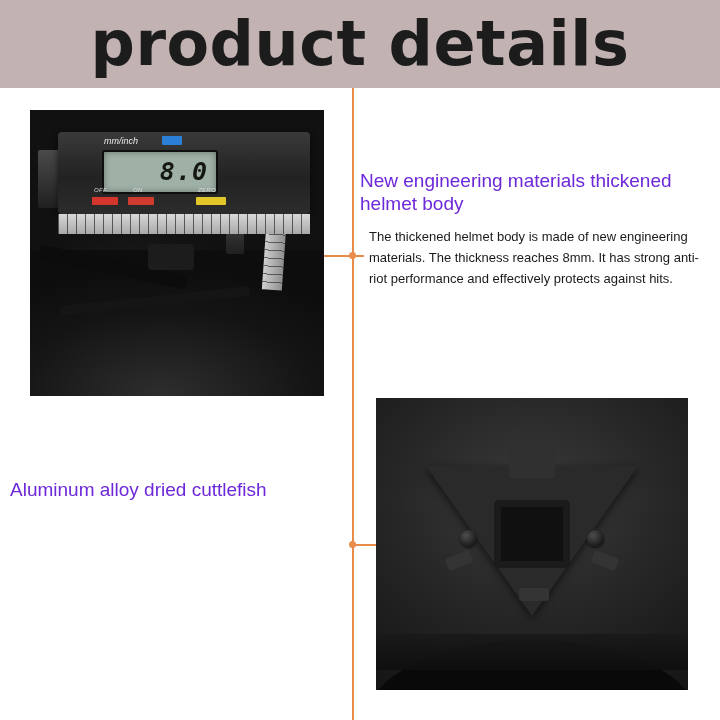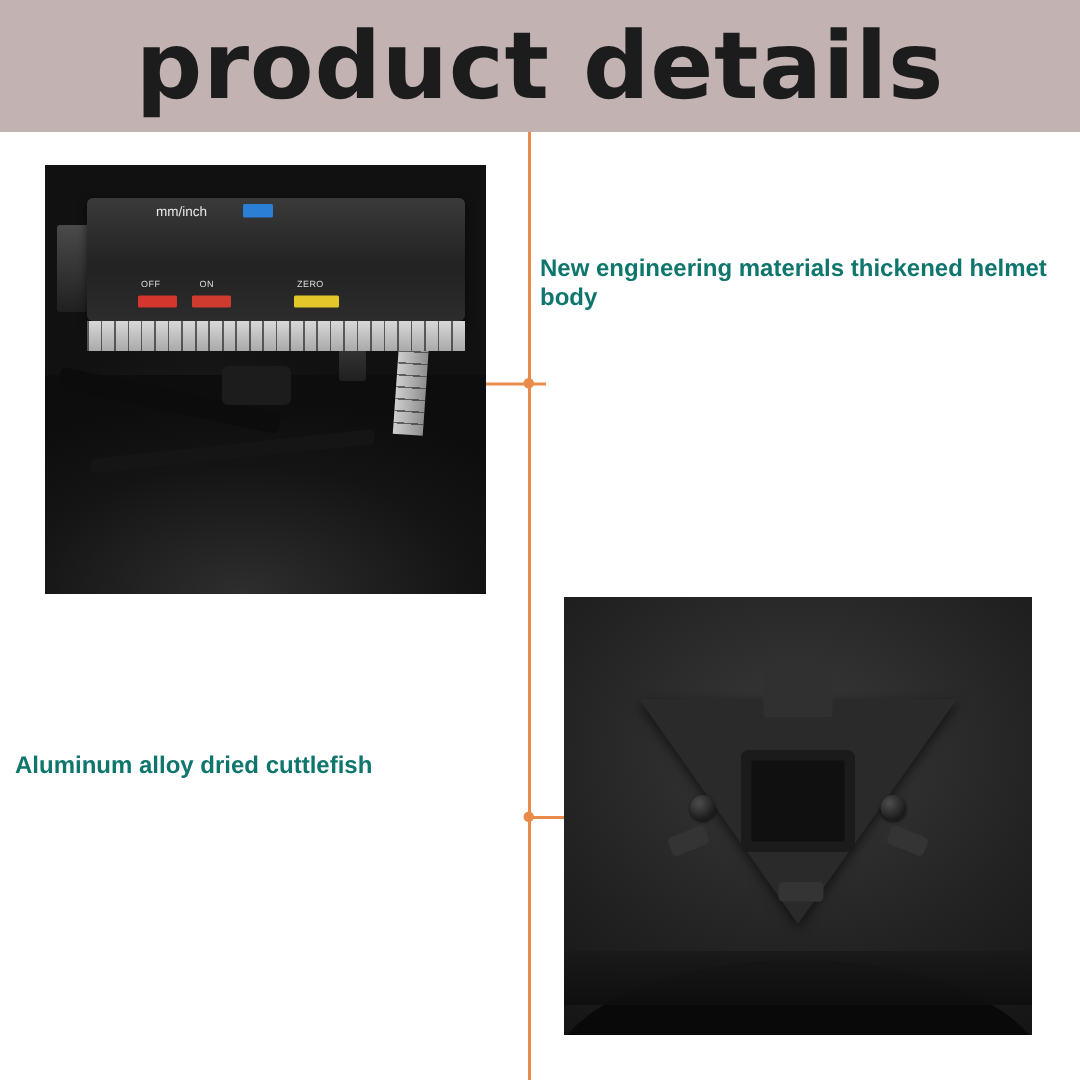--- a/index.html
+++ b/index.html
@@ -53,20 +53,21 @@
     height: 7px;
     border-radius: 50%;
     background: #e98c4a;
   }
 
   
   .photo {
     position: absolute;
     overflow: hidden;
     background: #1a1a1a;
+    font-style: italic;
   }
 
   
   #photo-caliper {
     left: 30px;
     top: 110px;
     width: 294px;
     height: 286px;
     background:
       radial-gradient(ellipse 60% 55% at 35% 78%, #262626 0%, #111 70%),
@@ -272,43 +273,43 @@
     height: 80px;
     border-radius: 50% 50% 0 0 / 100% 100% 0 0;
     background: #090909;
   }
 
   
   .callout {
     position: absolute;
   }
   .callout-title {
-    font-size: 16px;
-    font-weight: bold;
-    color: #0f766e;
+    font-size: 19px;
+    font-weight: normal;
+    color: #6d28d9;
     margin: 0 0 10px 0;
     line-height: 1.2;
   }
   .callout-body {
     font-size: 13px;
     color: #1a1a1a;
     line-height: 1.62;
     margin: 0;
   }
   #callout-material {
     left: 360px;
     top: 170px;
     width: 356px;
   }
   #callout-material .callout-body {
     padding-left: 9px;
   }
   #callout-cuttlefish {
     left: 10px;
-    top: 501px;
+    top: 479px;
     width: 340px;
   }
 </style>
 </head>
 <body>
 
 <div class="header-banner">
   <div class="header-title">product details</div>
 </div>
 
@@ -327,20 +328,23 @@
   <div class="ruler2">
     <div class="ruler2-ticks"></div>
   </div>
 
   <div class="cal-jaw" style="left:8px; top:40px; width:24px; height:58px; border-radius:2px;"></div>
   <div class="cal-jaw" style="left:196px; top:96px; width:18px; height:48px; border-radius:2px;"></div>
 
   <div class="cal-body">
     <div class="cal-label-mm">mm/inch</div>
     <div class="cal-blue-chip"></div>
+    <div class="cal-screen">
+      <div class="cal-digits">8.0</div>
+    </div>
     <div class="cal-btn-row">
       <div class="cal-btn" style="left:0px; width:26px; background:#d4352c;">
         <div class="cal-btn-txt" style="left:2px;">OFF</div>
       </div>
       <div class="cal-btn" style="left:36px; width:26px; background:#cf3b2e;">
         <div class="cal-btn-txt" style="left:5px;">ON</div>
       </div>
       <div class="cal-btn" style="left:104px; width:30px; background:#e3c72a;">
         <div class="cal-btn-txt" style="left:2px;">ZERO</div>
       </div>
@@ -351,20 +355,21 @@
     <div class="ruler-ticks"></div>
   </div>
 
   <div class="helmet-strap" style="left:8px; top:150px; width:150px; height:14px; transform:rotate(12deg);"></div>
   <div class="helmet-strap" style="left:118px; top:134px; width:46px; height:26px; border-radius:4px; background:#1c1c1c;"></div>
   <div class="helmet-strap" style="left:30px; top:186px; width:190px; height:10px; transform:rotate(-6deg); background:#151515;"></div>
 </div>
 
 <div class="callout" id="callout-material">
   <h3 class="callout-title">New engineering materials thickened helmet body</h3>
+  <p class="callout-body">The thickened helmet body is made of new engineering materials. The thickness reaches 8mm. It has strong anti-riot performance and effectively protects against hits.</p>
 </div>
 
 <div class="callout" id="callout-cuttlefish">
   <h3 class="callout-title">Aluminum alloy dried cuttlefish</h3>
 </div>
 
 <div class="photo" id="photo-shroud">
   <div class="helm-edge"></div>
   <div class="velcro-strip"></div>
 

